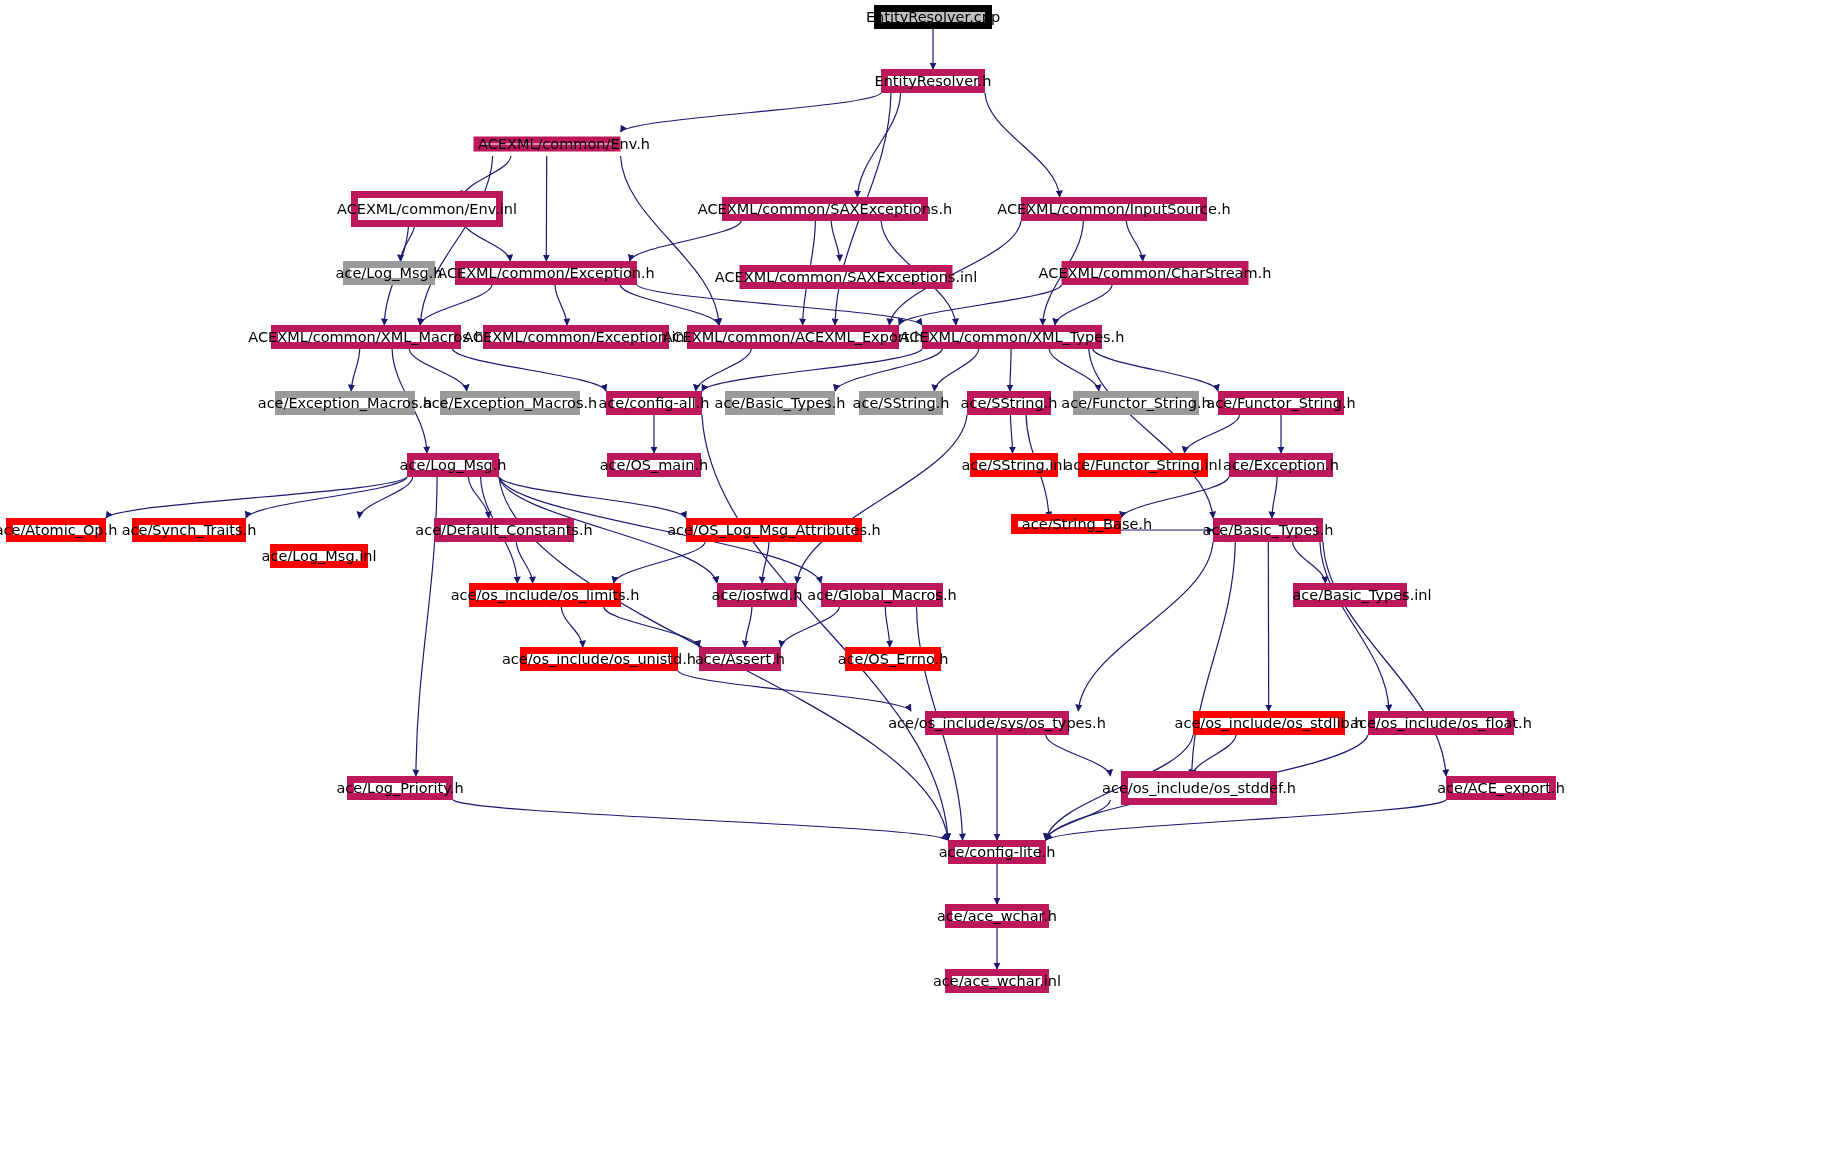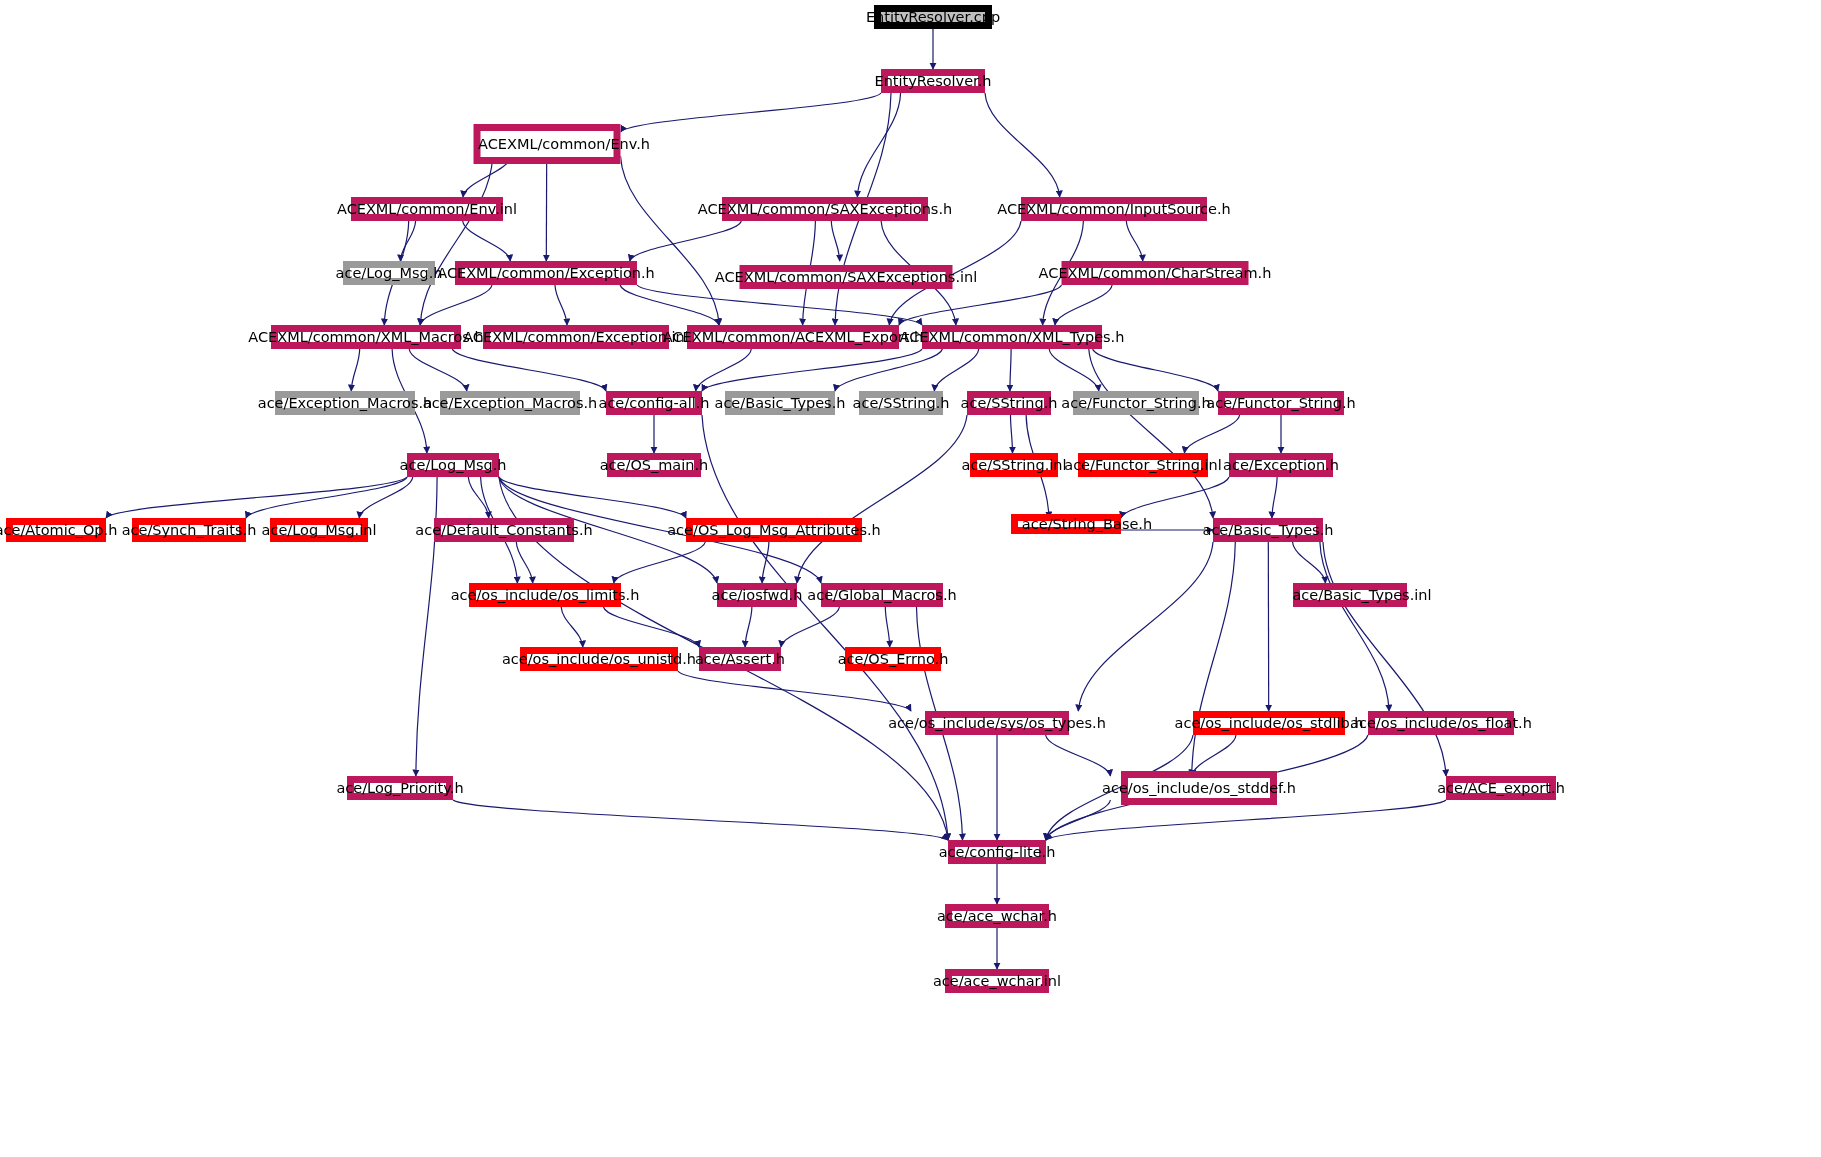--- a/index.html
+++ b/index.html
@@ -151,24 +151,24 @@
         <path d="M 997 928 C 997 943.58, 997 953.42, 997 969" fill="none" stroke="#191970" stroke-width="1.2" marker-end="url(#arrow)"></path>
       </g>
   </svg>
   <div id="nodes">
       <div class="node root" style="left: 933px; top: 17px; width: 118px; height: 24px;">
         <span class="node-label">EntityResolver.cpp</span>
       </div>
       <div class="node" style="left: 933px; top: 81px; width: 104px; height: 24px;">
         <span class="node-label">EntityResolver.h</span>
       </div>
-      <div class="node" style="left: 547px; top: 144px; width: 147px; height: 40px; padding-left: 40px;">
+      <div class="node" style="left: 547px; top: 144px; width: 147px; height: 15px; padding-left: 40px;">
         <span class="node-label">ACEXML/common/Env.h</span>
       </div>
-      <div class="node" style="left: 427px; top: 209px; width: 152px; height: 24px;">
+      <div class="node" style="left: 427px; top: 209px; width: 152px; height: 36px;">
         <span class="node-label">ACEXML/common/Env.inl</span>
       </div>
       <div class="node" style="left: 825px; top: 209px; width: 206px; height: 24px;">
         <span class="node-label">ACEXML/common/SAXExceptions.h</span>
       </div>
       <div class="node" style="left: 1114px; top: 209px; width: 186px; height: 24px;">
         <span class="node-label">ACEXML/common/InputSource.h</span>
       </div>
       <div class="node gray" style="left: 389px; top: 273px; width: 92px; height: 24px;">
         <span class="node-label">ace/Log_Msg.h</span>
@@ -232,21 +232,21 @@
       </div>
       <div class="node" style="left: 1281px; top: 465px; width: 104px; height: 24px;">
         <span class="node-label">ace/Exception.h</span>
       </div>
       <div class="node red" style="left: 56px; top: 530px; width: 100px; height: 24px;">
         <span class="node-label">ace/Atomic_Op.h</span>
       </div>
       <div class="node red" style="left: 189px; top: 530px; width: 114px; height: 24px;">
         <span class="node-label">ace/Synch_Traits.h</span>
       </div>
-      <div class="node red" style="left: 319px; top: 530px; width: 98px; height: 24px; text-align: right;">
+      <div class="node red" style="left: 319px; top: 556px; width: 98px; height: 24px; text-align: right;">
         <span class="node-label">ace/Log_Msg.inl</span>
       </div>
       <div class="node" style="left: 504px; top: 530px; width: 140px; height: 24px;">
         <span class="node-label">ace/Default_Constants.h</span>
       </div>
       <div class="node red" style="left: 774px; top: 530px; width: 176px; height: 24px;">
         <span class="node-label">ace/OS_Log_Msg_Attributes.h</span>
       </div>
       <div class="node red" style="left: 1066px; top: 524px; width: 110px; height: 20px; padding-left: 48px;">
         <span class="node-label">ace/String_Base.h</span>

